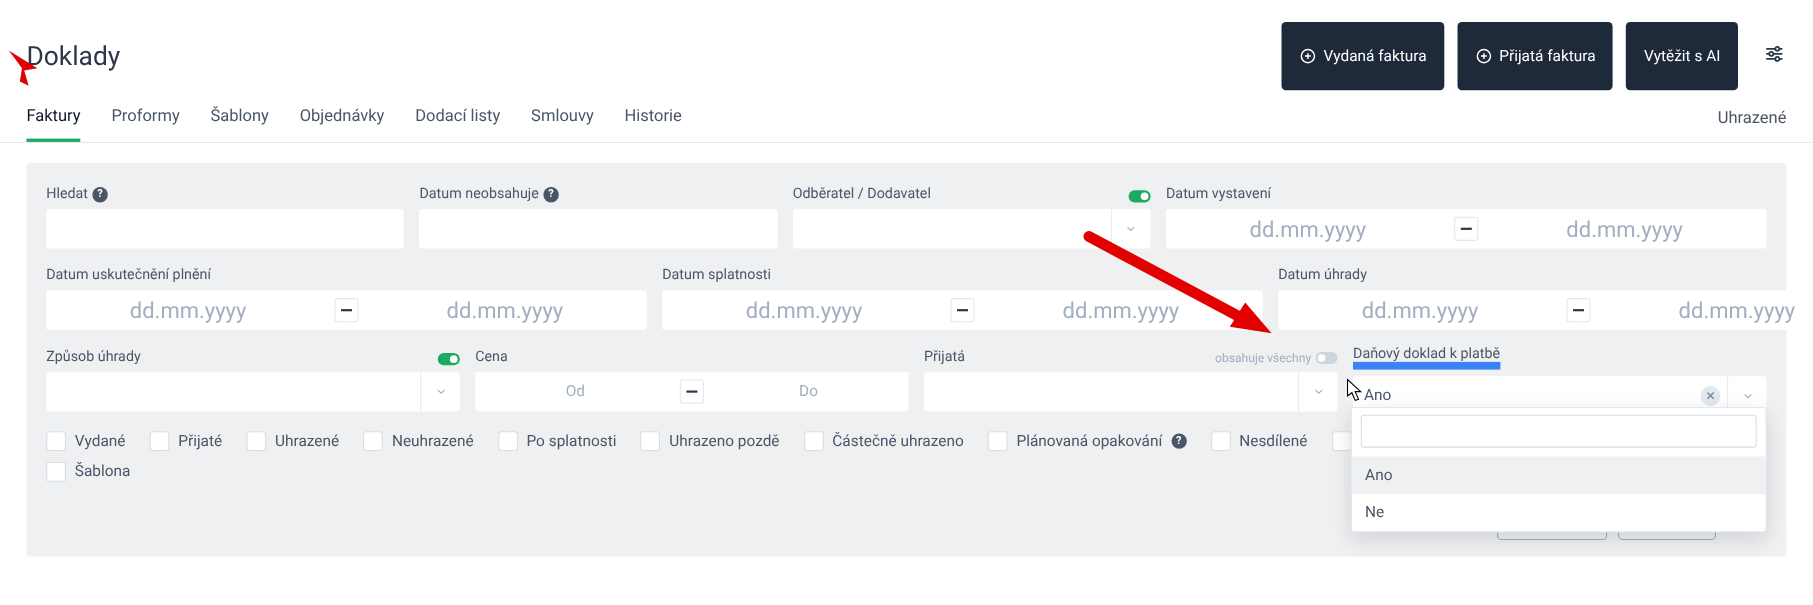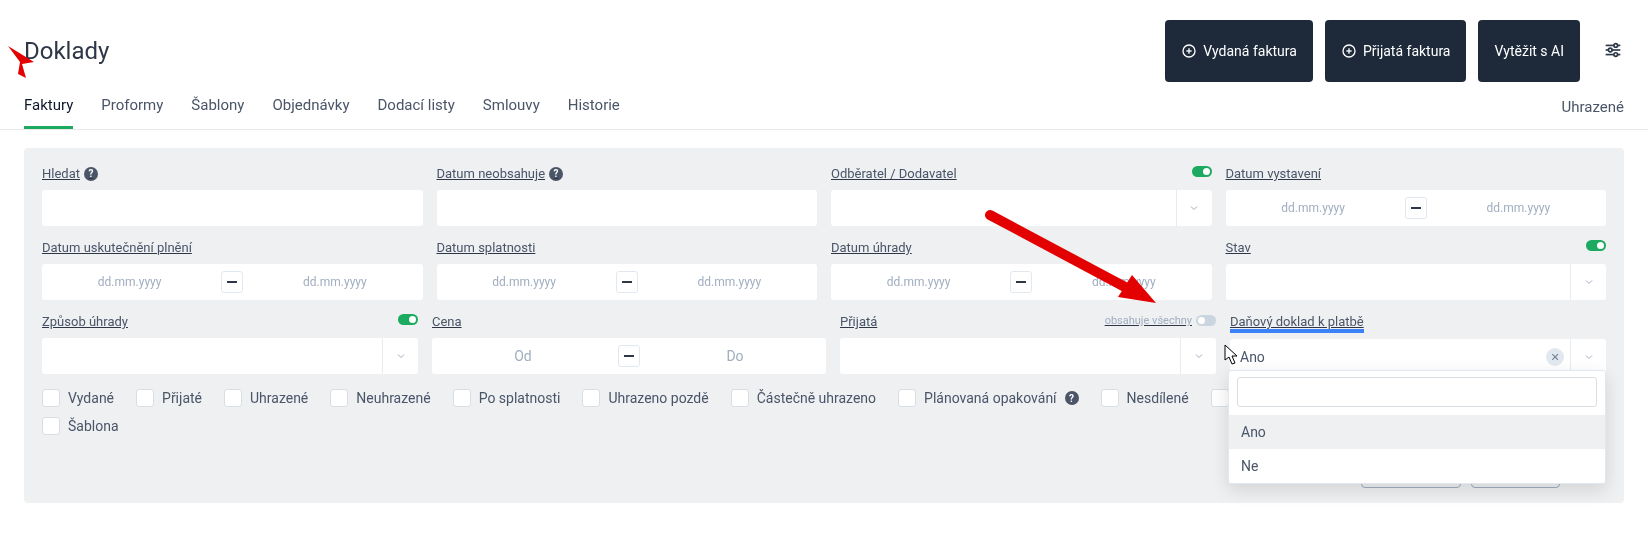--- a/index.html
+++ b/index.html
@@ -14,52 +14,52 @@
   
   .tabs-row { display: flex; align-items: center; justify-content: space-between; padding: 14px 24px 0 24px; border-bottom: 1px solid #e8e8e8; }
   .tabs { display: flex; gap: 28px; }
   .tab { padding-bottom: 12px; color: #4a5568; cursor: pointer; border-bottom: 3px solid transparent; font-size: 15px; }
   .tab.active { color: #0f172a; border-bottom-color: #1baa5f; }
   .tab-right { padding-bottom: 12px; color: #4a5568; cursor: pointer; font-size: 15px; }
   
   .filter-panel { background: #eef0f2; margin: 18px 24px; padding: 18px 18px 14px 18px; border-radius: 4px; position: relative; }
   .filter-row { display: flex; gap: 14px; margin-bottom: 14px; }
   .filter-group { flex: 1; display: flex; flex-direction: column; }
-  .filter-label-row { display: flex; align-items: flex-start; justify-content: space-between; margin-bottom: 6px; min-height: 18px; text-decoration: underline; }
+  .filter-label-row { display: flex; align-items: flex-end; justify-content: space-between; margin-bottom: 6px; min-height: 18px; }
   .filter-label { font-size: 13px; color: #4a5568; display: flex; align-items: center; gap: 4px; }
   .help-icon { display: inline-flex; width: 14px; height: 14px; background: #4a5568; color: #fff; border-radius: 50%; align-items: center; justify-content: center; font-size: 10px; font-weight: bold; }
   .toggle-mini { width: 20px; height: 11px; background: #1baa5f; border-radius: 6px; position: relative; }
   .toggle-mini::after { content:''; position: absolute; width: 7px; height: 7px; background: #fff; border-radius: 50%; top: 2px; right: 2px; }
   .toggle-mini.off { background: #cbd5e0; }
   .toggle-mini.off::after { right: auto; left: 2px; }
   .text-input { border: none; outline: none; width: 100%; height: 100%; padding: 0 10px; font-size: 14px; background: #fff; border-radius: 3px; }
   
   .date-range { display: flex; align-items: center; background: #fff; border-radius: 3px; height: 36px; }
-  .date-range input { border: none; outline: none; text-align: center; flex: 1; font-size: 12px; color: #a16207; background: transparent; height: 100%; }
+  .date-range input { border: none; outline: none; text-align: center; flex: 1; font-size: 20px; color: #a16207; background: transparent; height: 100%; }
   .date-range input::placeholder { color: #a0aec0; }
   .dash-box { width: 22px; height: 22px; border: 1px solid #e2e8f0; border-radius: 3px; display: flex; align-items: center; justify-content: center; flex-shrink: 0; margin: 0 4px; }
   .dash-box span { display: block; width: 10px; height: 2px; background: #2d3748; }
   
   .select-like { background: #fff; border-radius: 3px; height: 36px; display: flex; align-items: center; position: relative; }
   .select-like .value { flex: 1; padding: 0 10px; color: #4a5568; }
   .select-chevron { width: 36px; border-left: 1px solid #e8ecef; height: 100%; display: flex; align-items: center; justify-content: center; color: #a0aec0; flex-shrink: 0; }
   
   .range-input { display: flex; align-items: center; background: #fff; border-radius: 3px; height: 36px; }
   .range-input input { border: none; outline: none; text-align: center; flex: 1; font-size: 14px; background: transparent; height: 100%; }
   .range-input input::placeholder { color: #a0aec0; }
   
   .checks-row { display: flex; flex-wrap: wrap; gap: 10px 22px; margin-top: 6px; }
   .check-item { display: flex; align-items: center; gap: 8px; color: #4a5568; font-size: 14px; }
   .check-box { width: 18px; height: 18px; background: #fff; border: 1px solid #d9dee3; border-radius: 3px; flex-shrink: 0; }
   
   .bottom-actions { display: flex; justify-content: flex-end; align-items: center; gap: 10px; margin-top: 18px; }
   .btn-outline { background: transparent; border: 1px solid #a0aec0; color: #4a5568; border-radius: 4px; padding: 8px 14px; font-size: 14px; cursor: pointer; }
   .icon-btn { width: 36px; height: 36px; display: flex; align-items: center; justify-content: center; color: #718096; cursor: pointer; }
   
-  .underline-red { border-bottom: 4px solid #3b82f6; display: inline-block; }
+  .underline-red { border-bottom: 7px solid #3b82f6; display: inline-block; }
   
   .dropdown-open { position: absolute; background: #fff; border: 1px solid #e2e8f0; box-shadow: 0 6px 18px rgba(0,0,0,0.12); border-radius: 3px; }
   .clear-x { width: 18px; height: 18px; background: #e2e8f0; border-radius: 50%; display: flex; align-items: center; justify-content: center; color: #718096; font-size: 11px; margin-right: 6px; }
   .dropdown-input-row { padding: 6px 8px 8px 8px; }
   .dropdown-search { width: 100%; height: 30px; border: 1px solid #d9dee3; border-radius: 3px; padding: 0 8px; outline: none; font-size: 14px; }
   .dropdown-option { padding: 9px 12px; cursor: pointer; font-size: 14px; color: #4a5568; }
   .dropdown-option.highlight { background: #eef0f2; }
   
   .arrow-red { position: absolute; pointer-events: none; }
   .mini-text { font-size: 11px; color: #a0aec0; }

